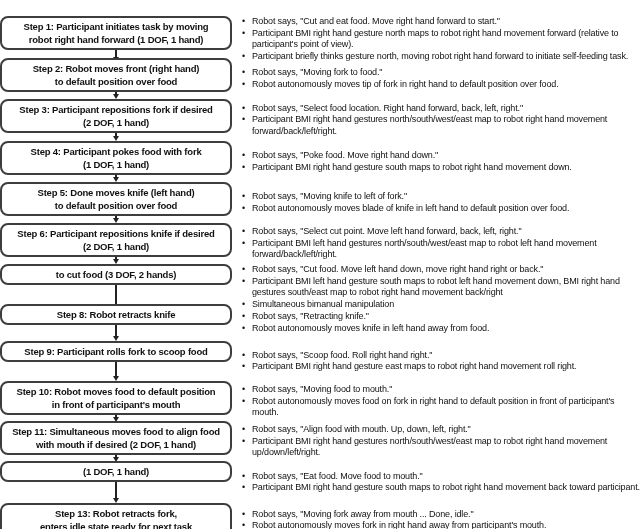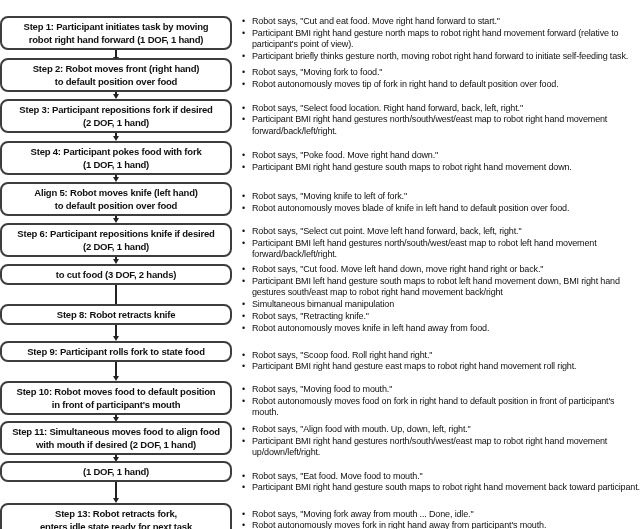--- a/index.html
+++ b/index.html
@@ -133,21 +133,21 @@
       <div class="bullet">
           <span class="dot">•</span>
           <span class="btext">Participant BMI right hand gesture south maps to robot right hand movement down.</span>
         </div>
     </div>
   </div>
 
   <div class="row r5">
     <div class="flowcol">
       <div class="stepbox">
-        <div class="box-line">Align 5: Robot moves knife (left hand)</div>
+        <div class="box-line">Step 5: Done moves knife (left hand)</div>
         <div class="box-line">to default position over food</div>
       </div>
       <div class="arrow">
           <div class="shaft"></div>
           <div class="head"></div>
         </div>
     </div>
     <div class="bullets">
       <div class="bullet">
           <span class="dot">•</span>
@@ -227,21 +227,21 @@
       <div class="bullet">
           <span class="dot">•</span>
           <span class="btext">Robot autonomously moves knife in left hand away from food.</span>
         </div>
     </div>
   </div>
 
   <div class="row r9">
     <div class="flowcol">
       <div class="stepbox">
-        <div class="box-line">Step 9: Participant rolls fork to state food</div>
+        <div class="box-line">Step 9: Participant rolls fork to scoop food</div>
       </div>
       <div class="arrow">
           <div class="shaft"></div>
           <div class="head"></div>
         </div>
     </div>
     <div class="bullets">
       <div class="bullet">
           <span class="dot">•</span>
           <span class="btext">Robot says, "Scoop food. Roll right hand right."</span>

